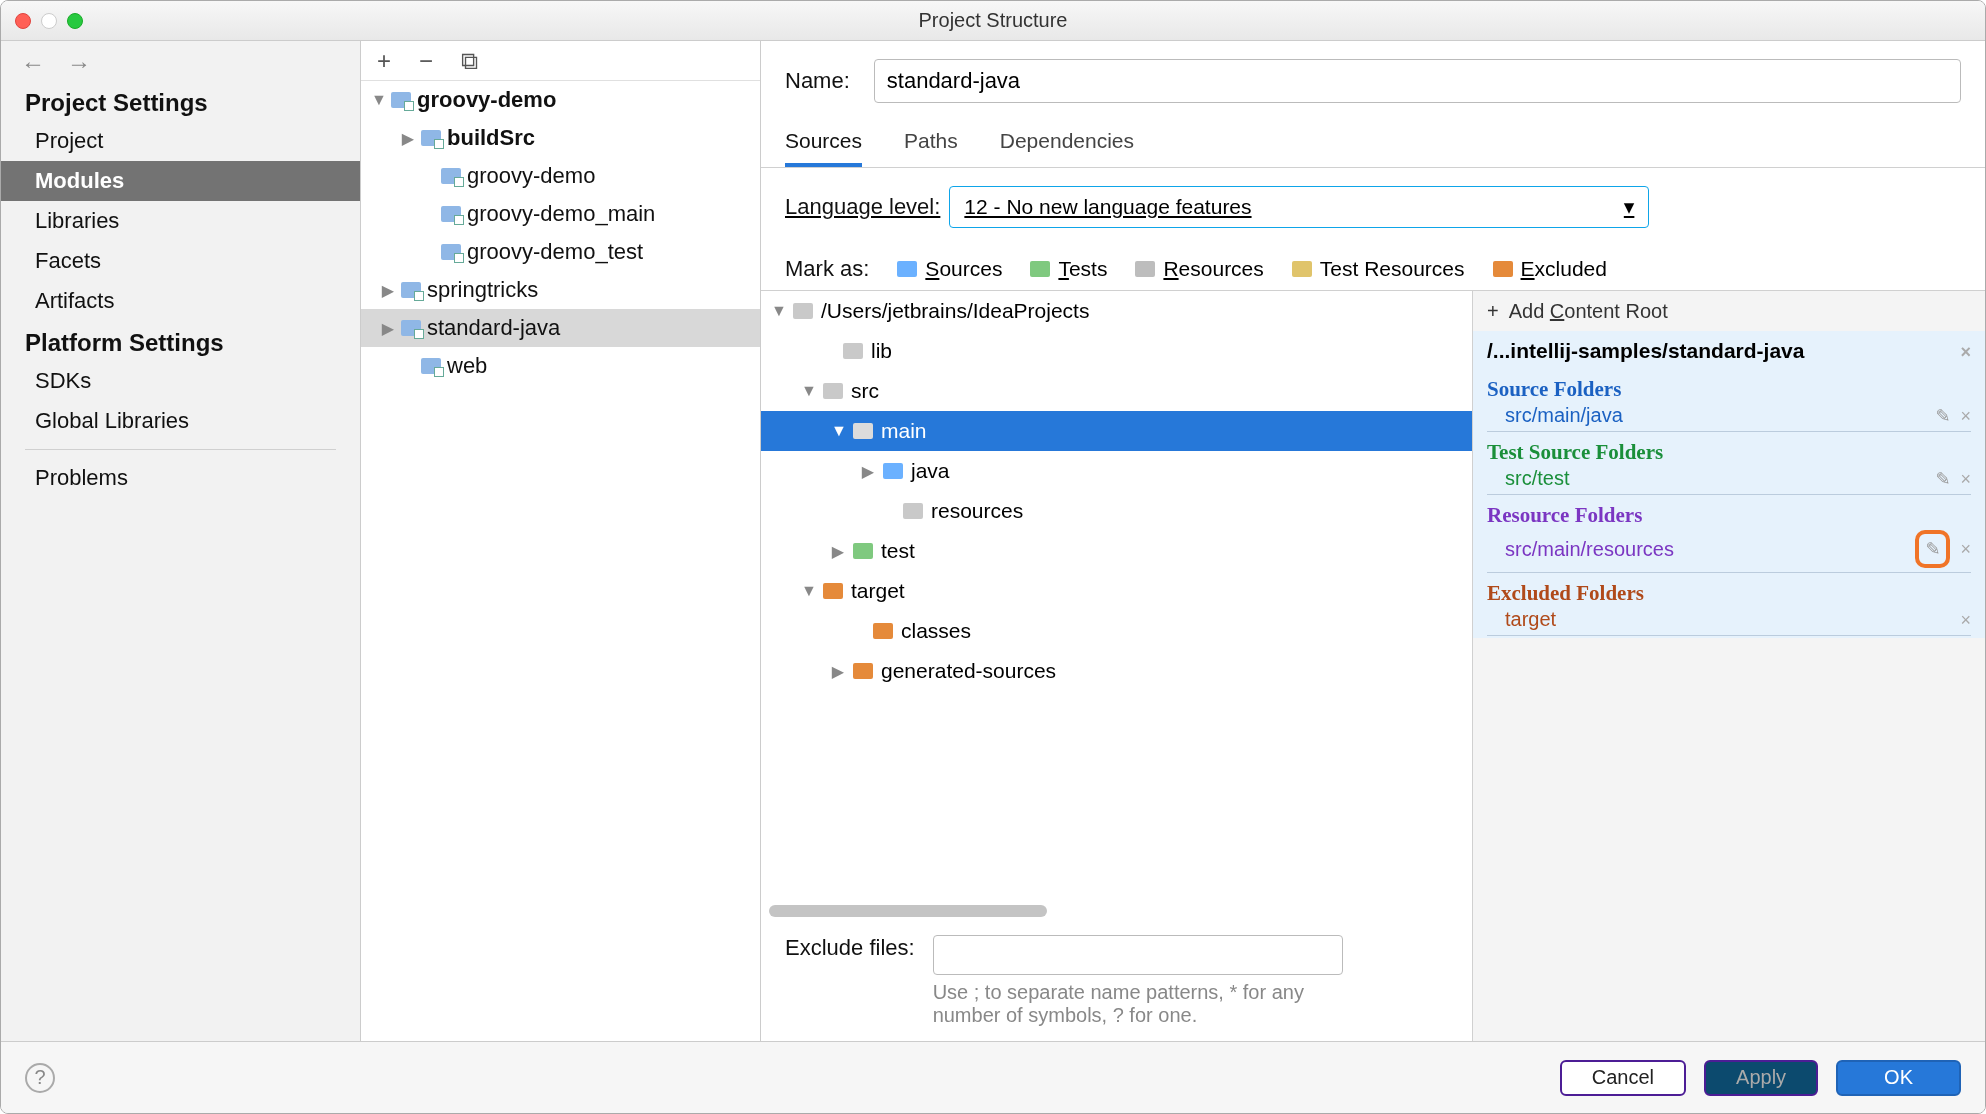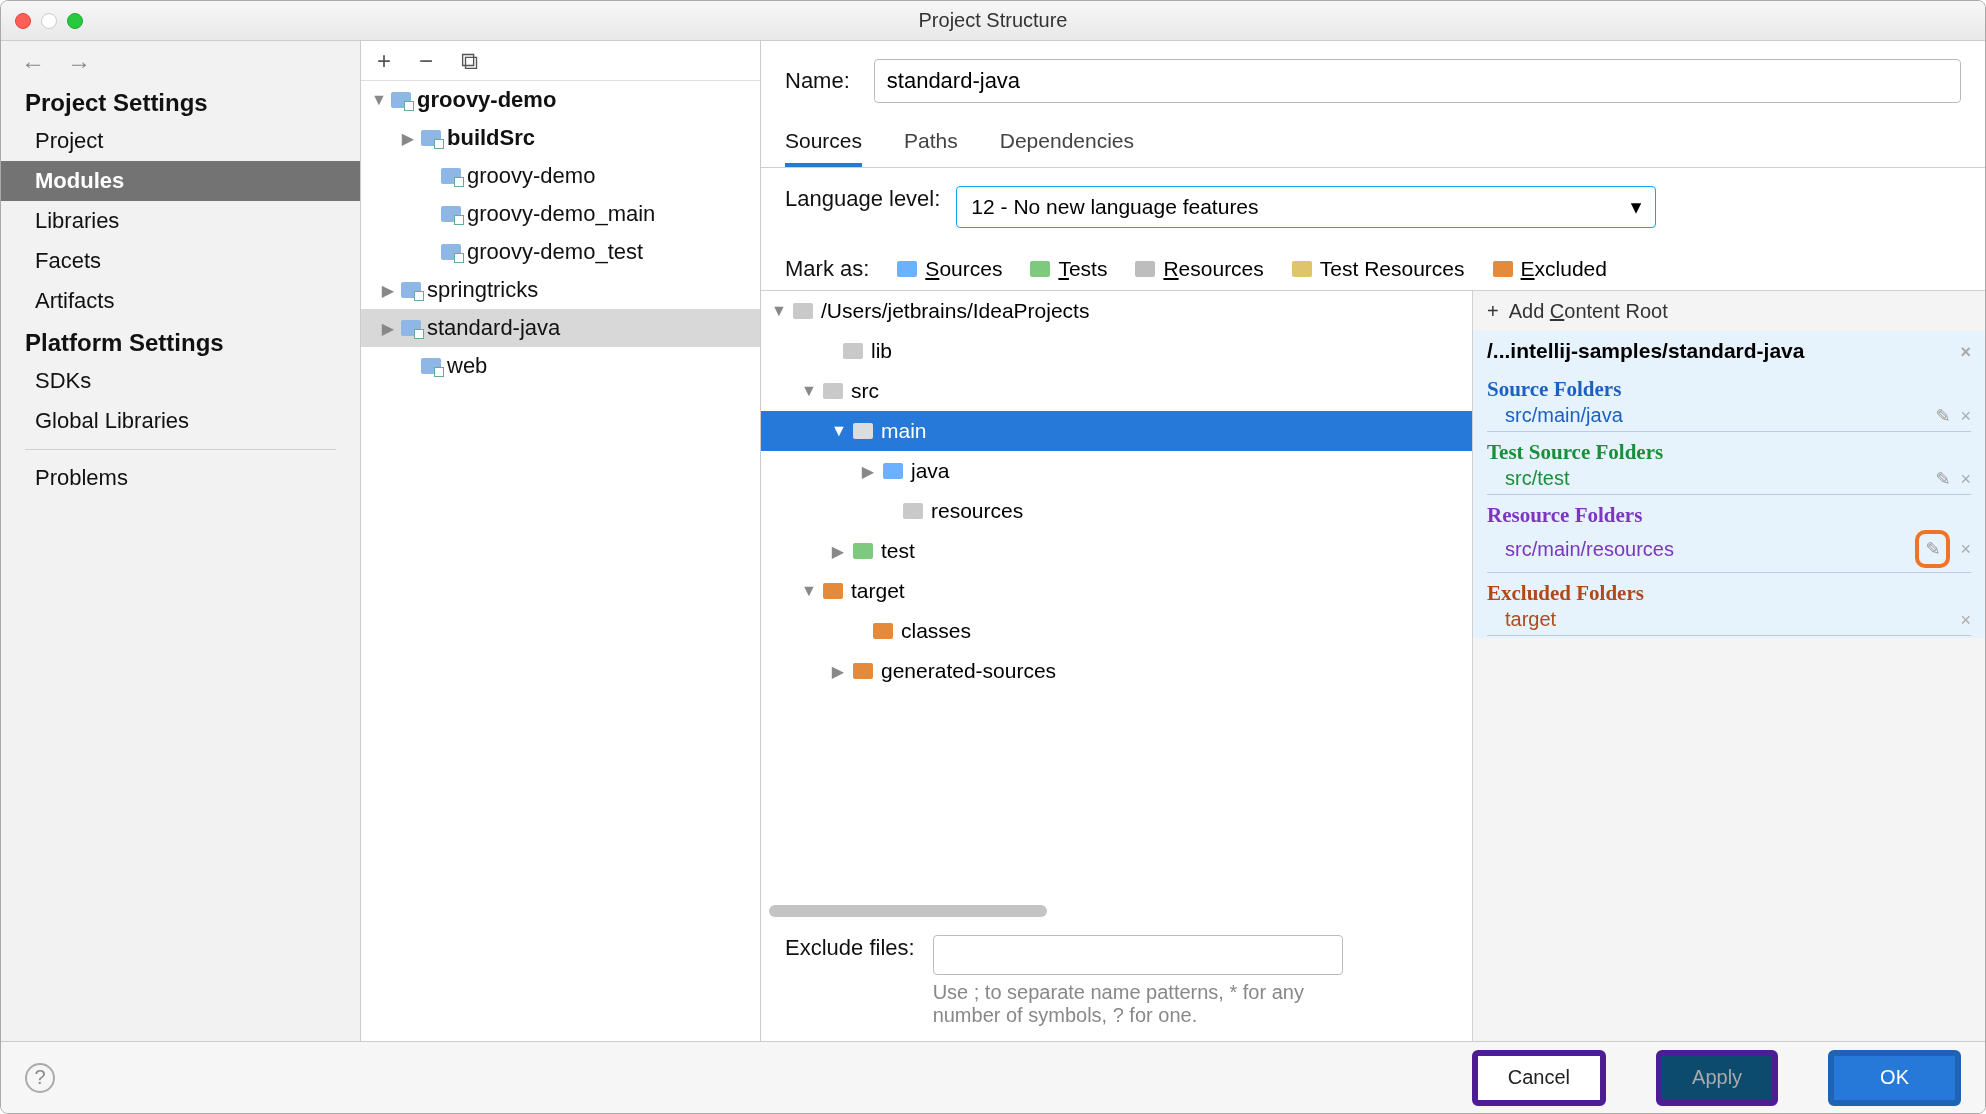--- a/index.html
+++ b/index.html
@@ -28,21 +28,21 @@
 .mic { width: 20px; height: 16px; display: inline-block; background: #8fb7e6; border-radius: 2px; position: relative; flex-shrink: 0; }
 .mic::after { content:""; position:absolute; right:-3px; bottom:-3px; width:8px; height:8px; background:#fff; border:1px solid #6a9; }
 .bold { font-weight: 700; }
 .main { flex: 1; display: flex; flex-direction: column; min-width: 0; }
 .namebar { display: flex; align-items: center; padding: 18px 24px; gap: 24px; }
 .lbl { font-size: 22px; color: #111; }
 .tinput { flex: 1; height: 44px; border: 1px solid #bbb; border-radius: 4px; padding: 0 12px; font-size: 22px; }
 .tabs { display: flex; gap: 42px; padding: 0 24px; border-bottom: 1px solid #d0d0d0; }
 .tab { padding: 8px 0 10px; font-size: 21px; color: #444; }
 .tab.act { color: #111; border-bottom: 4px solid #2678d9; }
-.langrow { display: flex; padding: 18px 24px; gap: 16px; }
+.langrow { display: flex; align-items: center; padding: 18px 24px; gap: 9px; text-decoration: underline; }
 .sel2 { flex: 1; max-width: 700px; height: 42px; border: 1px solid #0ea5e9; border-radius: 4px; display: flex; align-items: center; justify-content: space-between; padding: 0 14px; font-size: 21px; background: #fff; }
 .markrow { display: flex; align-items: center; padding: 10px 24px 8px; gap: 28px; flex-wrap: wrap; font-size: 21px; }
 .mark { display: flex; align-items: center; gap: 8px; }
 .fold { width: 20px; height: 16px; border-radius: 2px; display: inline-block; }
 .c-src { background: #6bb1ff; } .c-tst { background: #7fc97f; } .c-res { background: #bdbdbd; } .c-tres { background: #e0c46b; } .c-exc { background: #e58a3a; }
 .u { text-decoration: underline; }
 .content2 { flex: 1; display: flex; min-height: 0; border-top: 1px solid #d0d0d0; }
 .ftree { flex: 1; display: flex; flex-direction: column; min-width: 0; }
 .frow { display: flex; align-items: center; height: 40px; font-size: 21px; gap: 8px; }
 .frow.selm { background: #2678d9; color: #fff; }
@@ -59,21 +59,21 @@
 .rblk { background: #e6f2fc; padding: 6px 14px 2px; }
 .rttl { font-size: 21px; font-weight: 700; font-family: Liberation Serif, serif; }
 .rline { display: flex; align-items: center; justify-content: space-between; font-size: 20px; padding: 2px 0 4px 18px; border-bottom: 1px solid #bcd; }
 .ic-edit { color: #999; font-size: 18px; }
 .ic-x { color: #aaa; font-size: 18px; margin-left: 10px; }
 .c-blue { color: #1b61c2; } .c-grn2 { color: #1a8f3a; } .c-pur { color: #7b36c2; } .c-brn { color: #b04a1a; }
 .highlight-ring { border: 4px solid #f07427; border-radius: 10px; padding: 4px 6px; display: inline-flex; align-items: center; }
 .footer { height: 72px; border-top: 1px solid #ccc; background: #f6f6f6; display: flex; align-items: center; padding: 0 24px; gap: 18px; }
 .help { width: 30px; height: 30px; border: 2px solid #aaa; border-radius: 50%; display: flex; align-items: center; justify-content: center; color: #888; font-size: 20px; }
 .spacer { flex: 1; }
-.btn { height: 56px; padding: 0 30px; border: 6px solid #4c1d95; border-radius: 6px; background: #fff; font-size: 20px; color: #222; margin-left: 32px; }
+.btn { height: 36px; padding: 0 30px; border: 2px solid #4c1d95; border-radius: 6px; background: #fff; font-size: 20px; color: #222; }
 .btn.dis { color: #aaa; background: #0c4a6e; }
 .btn.pri { background: #2678d9; color: #fff; border-color: #1f63b6; padding: 0 46px; }
 </style>
 </head>
 <body>
 
 <div class="window">
   <div class="titlebar">
     <div class="traffic">
       <div class="dot red"></div>

